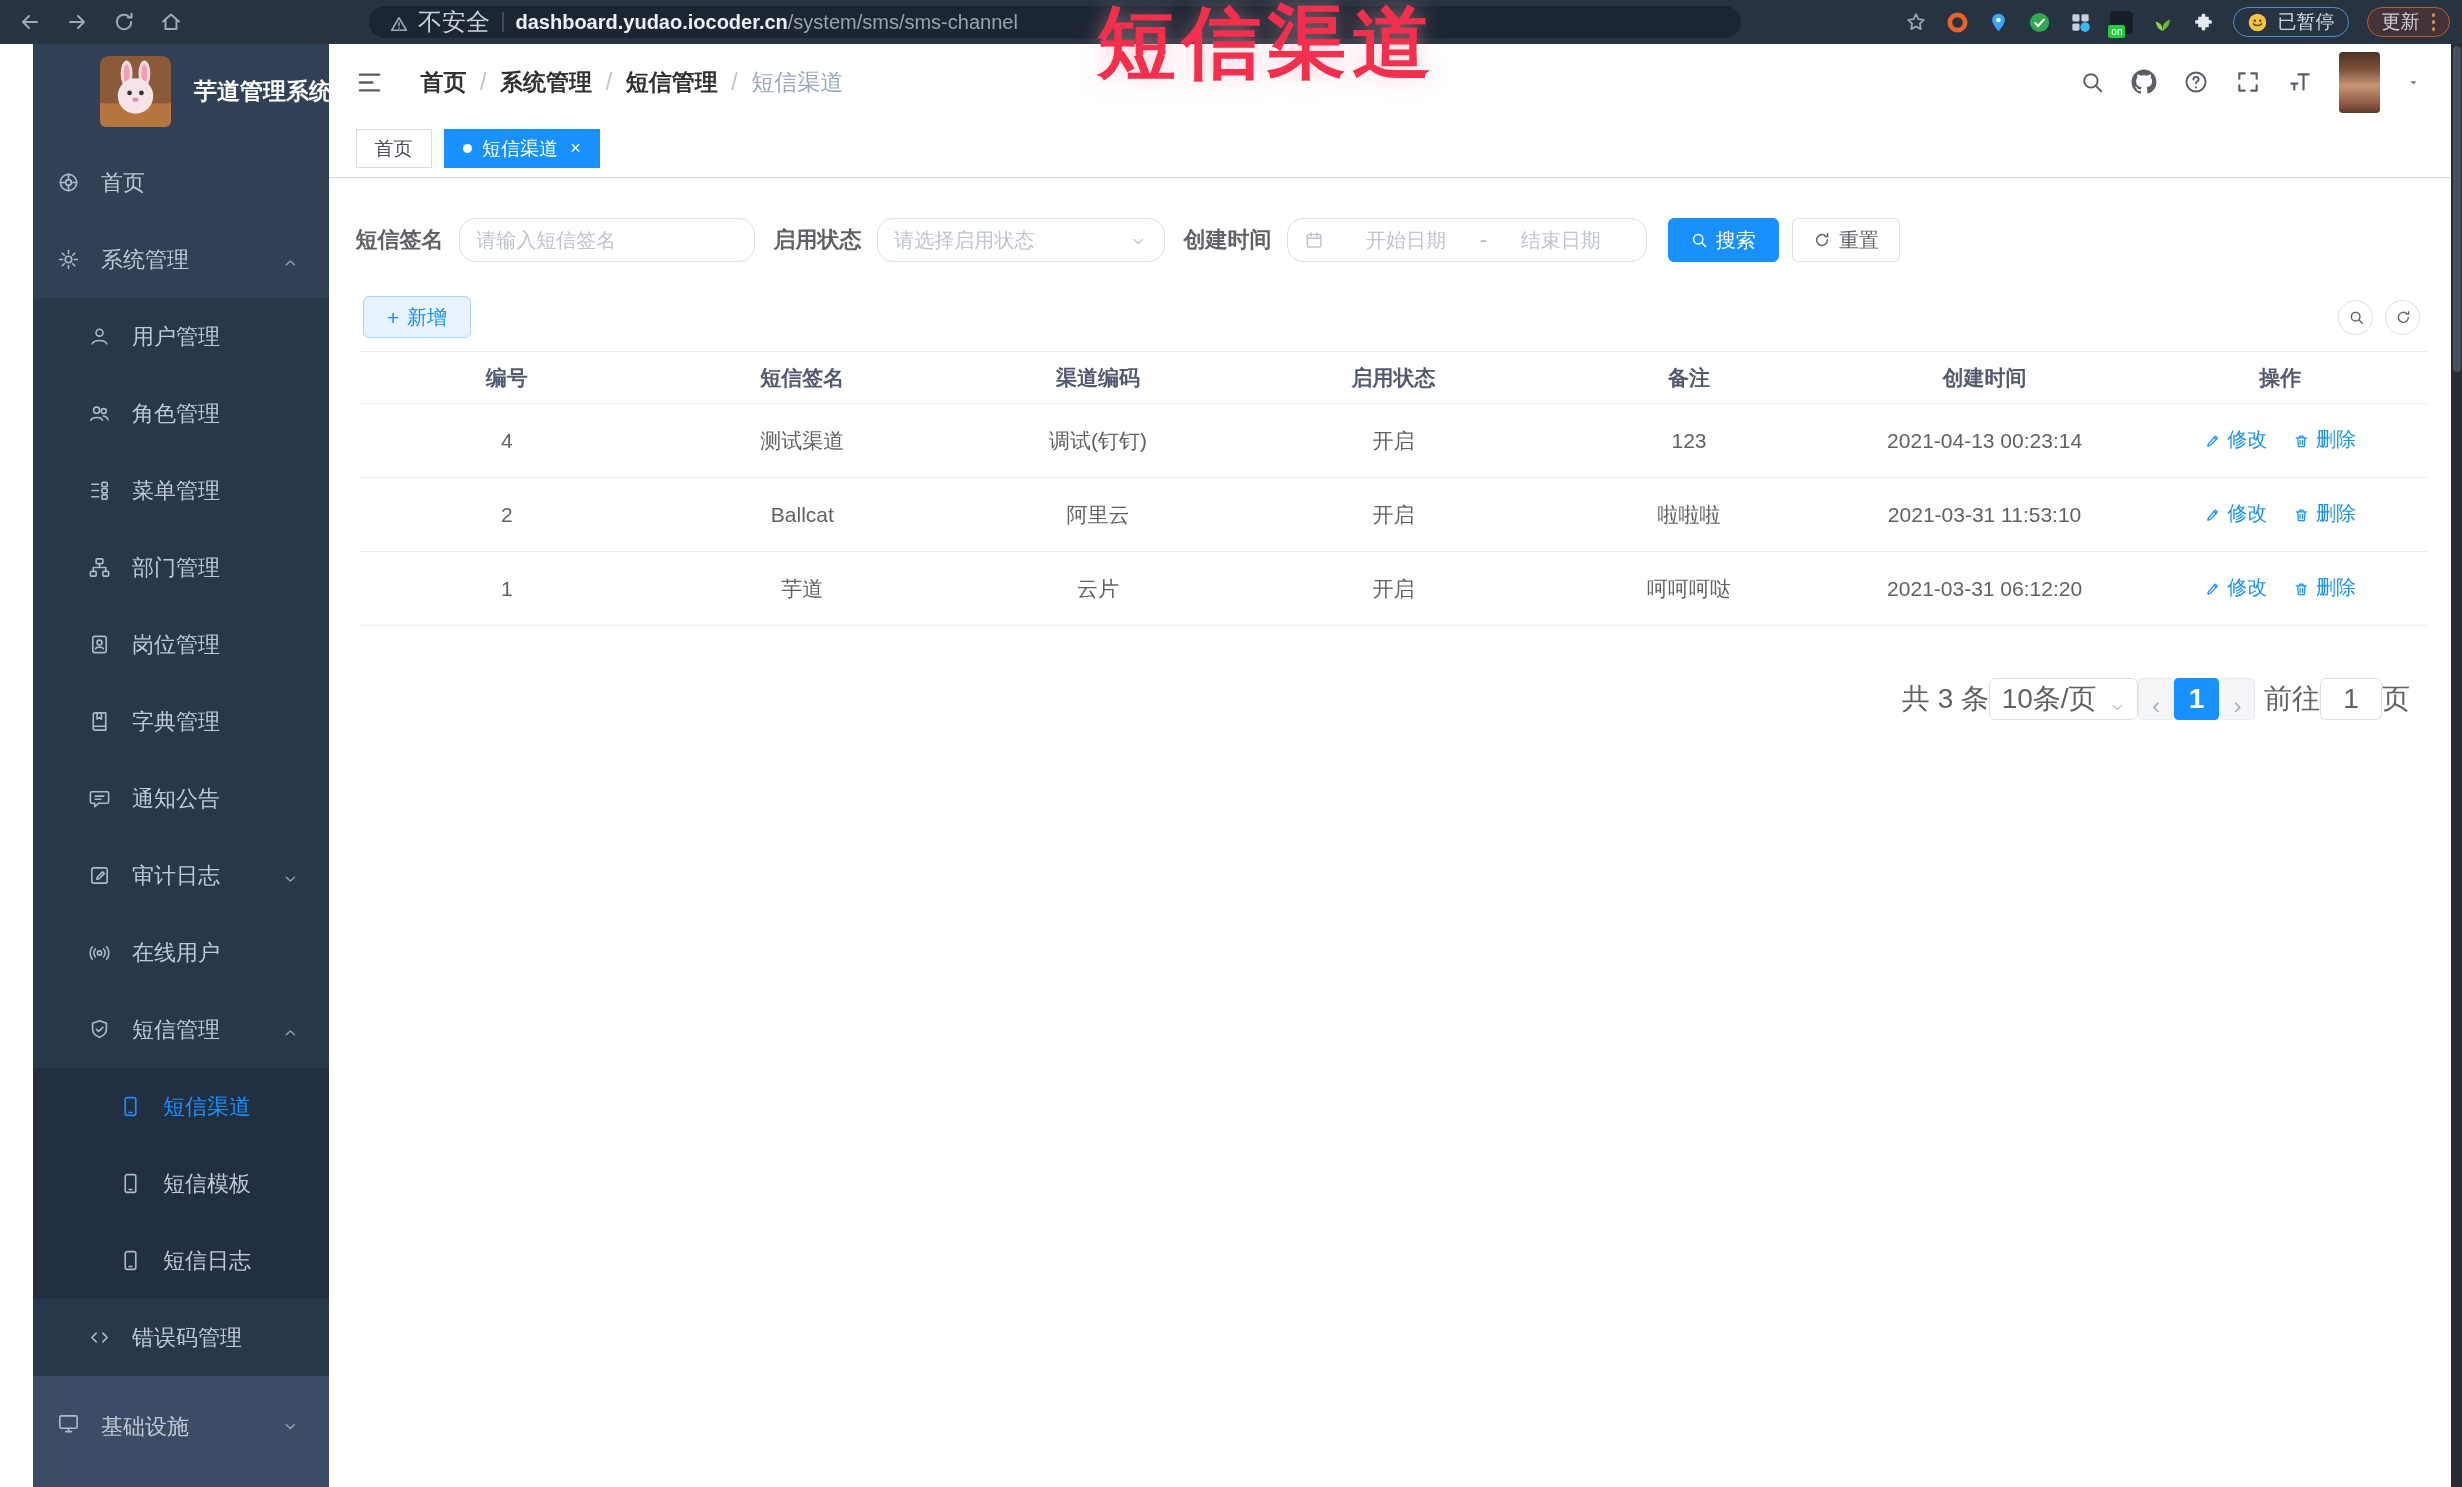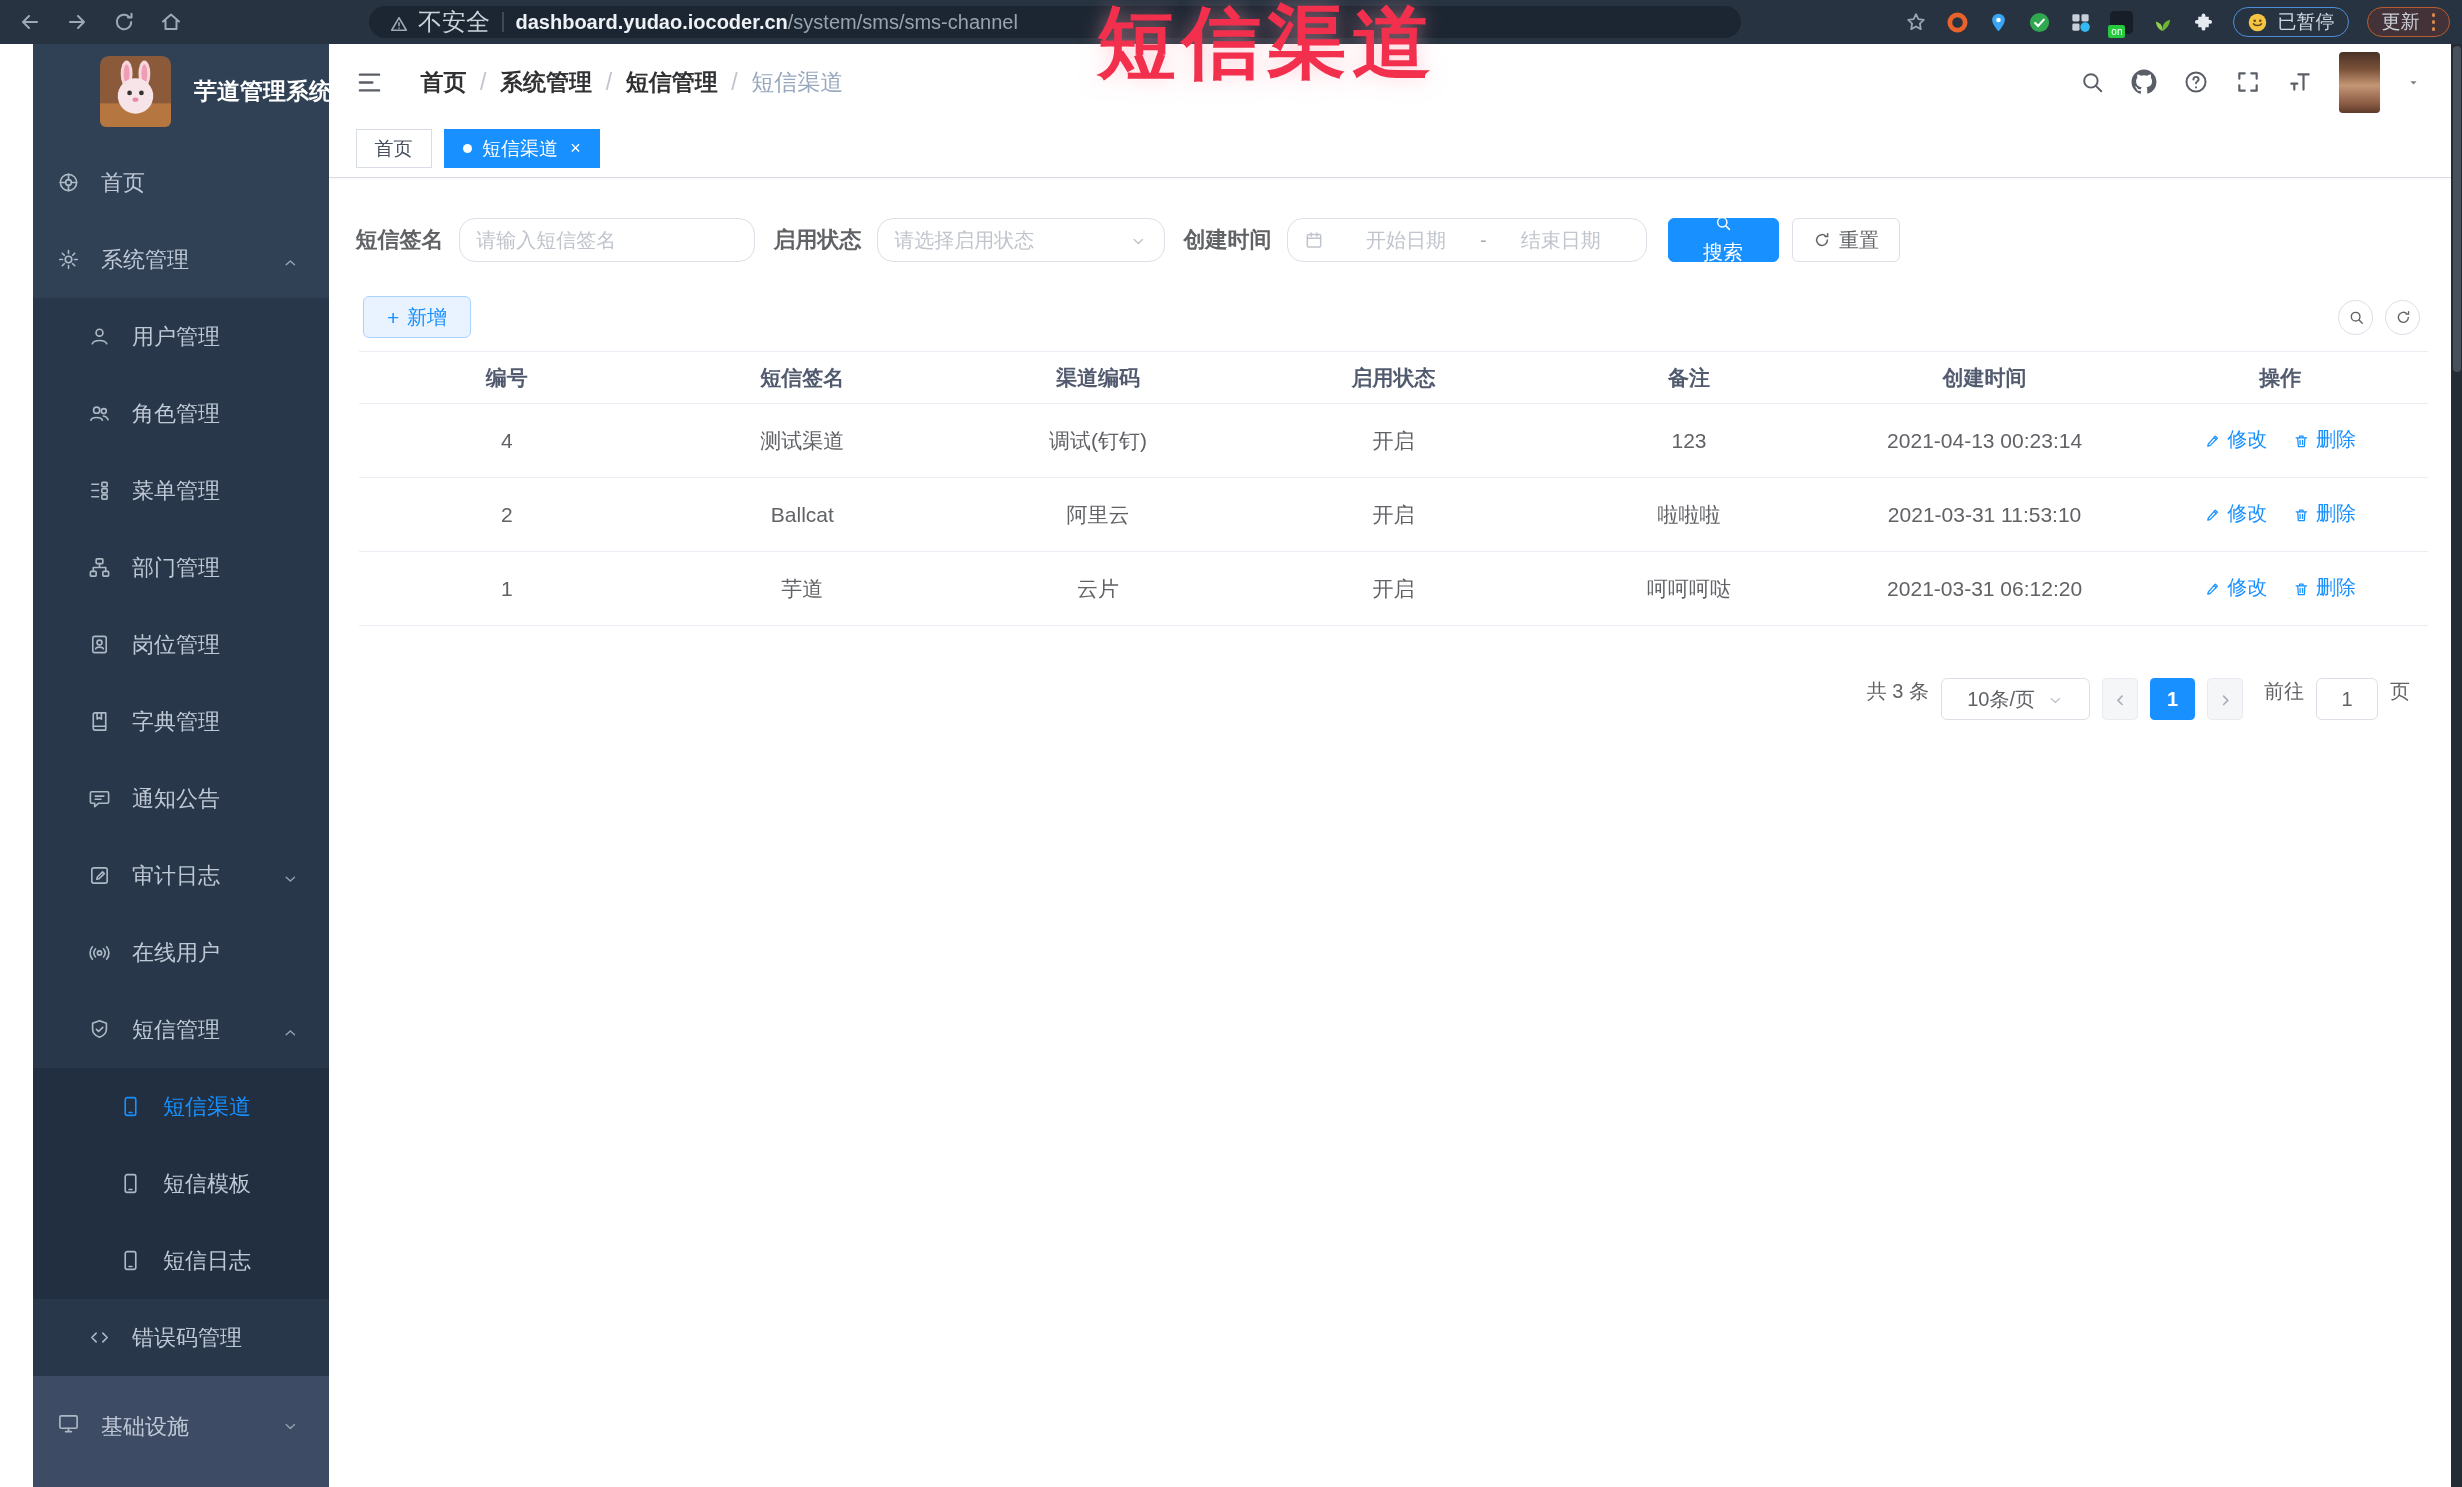--- a/index.html
+++ b/index.html
@@ -87,21 +87,21 @@
     display:flex; align-items:center; padding:0 16.7px; font-size:20px; color:#c0c4cc; }
   .box input { border:none; outline:none; width:100%; font:inherit; color:#606266; background:transparent; }
   .box input::placeholder { color:#c0c4cc; }
   .sel-caret { width:16.7px; height:16.7px; color:#c0c4cc; margin-left:auto; flex:none; }
   .cal-icon { width:20px; height:20px; color:#c0c4cc; margin-right:13.6px; flex:none; }
   .date-part { flex:1; text-align:center; }
   .date-sep { color:#a8abb2; padding:0 6px; }
   .btn { height:44px; border-radius:6px; font-size:20px; display:flex; align-items:center;
     justify-content:center; gap:7.6px; cursor:pointer; white-space:nowrap; }
   .btn .bi { width:18px; height:18px; flex:none; }
-  .btn.primary { width:111px; background:#1890ff; border:0.8px solid #1890ff; color:#fff;flex-direction:column; }
+  .btn.primary { width:111px; background:#1890ff; border:0.8px solid #1890ff; color:#fff; }
   .btn.plain { width:108px; background:#fff; border:0.8px solid #dcdfe6; color:#606266; }
   .m20{margin-left:15px;} .m25{margin-left:19px;} .m28{margin-left:21px;} .m18{margin-left:13.6px;font-family:Liberation Mono, monospace;}
   .w390{width:296px;} .w380{width:288px;} .w475{width:360px;}
 
   
   .toolbar { position:absolute; top:252px; left:34px; right:34px; display:flex; align-items:center; }
   .btn.add { width:108px; height:42px; background:#e8f3ff; border:0.8px solid #a9d3ff; color:#1890ff; }
   .tool-right { margin-left:auto; display:flex; gap:12px; margin-right:7.6px; }
   .circle-btn { width:35px; height:35px; border-radius:50%; border:0.8px solid #dadfe6; background:#fff;
     color:#606266; display:flex; align-items:center; justify-content:center; cursor:pointer; }
@@ -112,22 +112,22 @@
   table { width:100%; border-collapse:collapse; table-layout:fixed; }
   th { height:52px; font-size:21px; font-weight:700; color:#515a6e; text-align:center;
     border-top:0.8px solid #ebeef5; border-bottom:0.8px solid #ebeef5; }
   td { height:74px; font-size:21px; color:#606266; text-align:center; border-bottom:0.8px solid #ebeef5;
     white-space:nowrap; overflow:hidden; }
   .op { color:#1890ff; display:inline-flex; align-items:center; gap:6px; font-size:20px; cursor:pointer; }
   .op .bi { width:16.7px; height:16.7px; }
   .op + .op { margin-left:26px; }
 
   
-  .pager { position:absolute; top:634px; right:52px; height:42px; display:flex; align-items:flex-start;
-    gap:12px; font-size:20px; color:#606266; white-space:nowrap; }
+  .pager { position:absolute; top:634px; right:52px; height:42px; display:flex; align-items:center;
+    font-size:28px; color:#606266; white-space:nowrap; }
   .psize { width:149px; height:42px; border:0.8px solid #dcdfe6; border-radius:6px; display:flex;
     align-items:center; justify-content:center; gap:12px; cursor:pointer; }
   .pbtn { width:36px; height:42px; background:#f5f6f8; border:0.8px solid #e8eaf0; border-radius:4.5px;
     color:#aab0b8; display:flex; align-items:center; justify-content:center; cursor:pointer; }
   .pbtn .bi { width:16.7px; height:16.7px; }
   .pnum { width:45px; height:42px; background:#1890ff; color:#fff; border-radius:4.5px; font-weight:700;
     display:flex; align-items:center; justify-content:center; cursor:pointer; }
   .goto-box { width:62px; height:42px; border:0.8px solid #dcdfe6; border-radius:6px; }
   .goto-box input { width:100%; height:100%; border:none; outline:none; text-align:center;
     font:inherit; color:#606266; background:transparent; }

